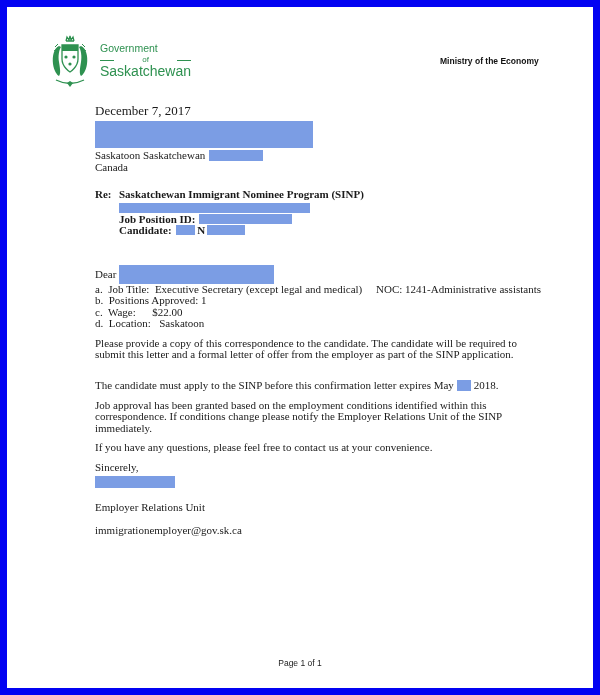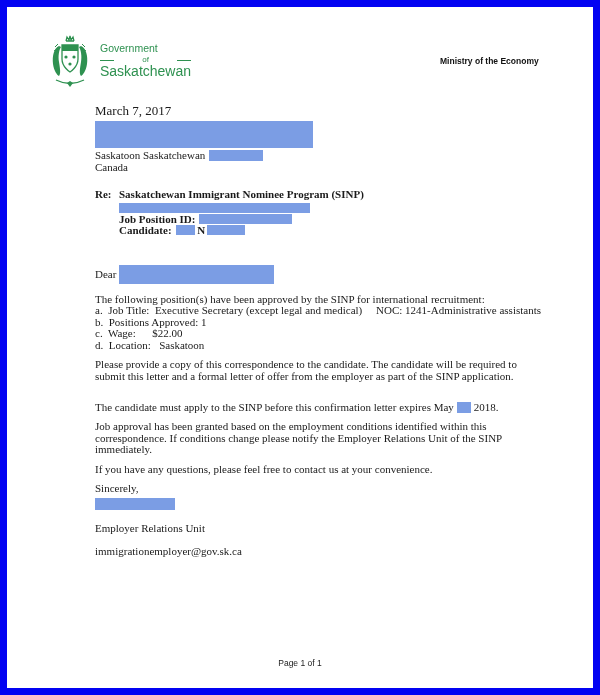--- a/index.html
+++ b/index.html
@@ -97,21 +97,21 @@
     <span class="of">of</span>
     <span class="dash"></span>
   </div>
   <div class="sask">Saskatchewan</div>
 </div>
 
 <div class="ministry">Ministry of the Economy</div>
 
 <div class="letter">
 
-  <div class="date">March 7, 2017</div>
+  <div class="date">December 7, 2017</div>
 
   <span class="rbox box-address"></span>
 
   <div>
     <span>Saskatoon Saskatchewan</span><span class="rbox box-postal"></span>
   </div>
   <div>Canada</div>
 
   <div class="re-block">
     <div class="re-label">Re:</div>
@@ -128,21 +128,20 @@
     <div>
       <span class="bold">Candidate:</span><span class="rbox box-cand1"></span>
       <span class="bold">N</span><span class="rbox box-cand2"></span>
     </div>
   </div>
 
   <div class="salutation">
     <span>Dear</span><span class="rbox box-dear"></span>
   </div>
 
-  <div class="para intro" style="margin-top:10px;">The following position(s) have been approved by the SINP for international recruitment:</div>
   <div class="spec-line">a.  Job Title:  Executive Secretary (except legal and medical)     NOC: 1241-Administrative assistants</div>
   <div class="spec-line">b.  Positions Approved: 1</div>
   <div class="spec-line">c.  Wage:      $22.00</div>
   <div class="spec-line">d.  Location:   Saskatoon</div>
 
   <div class="para">Please provide a copy of this correspondence to the candidate. The candidate will be required to
 submit this letter and a formal letter of offer from the employer as part of the SINP application.</div>
 
   <div class="para">
     <span>The candidate must apply to the SINP before this confirmation letter expires May</span><span class="rbox box-expiry"></span><span>2018.</span>

